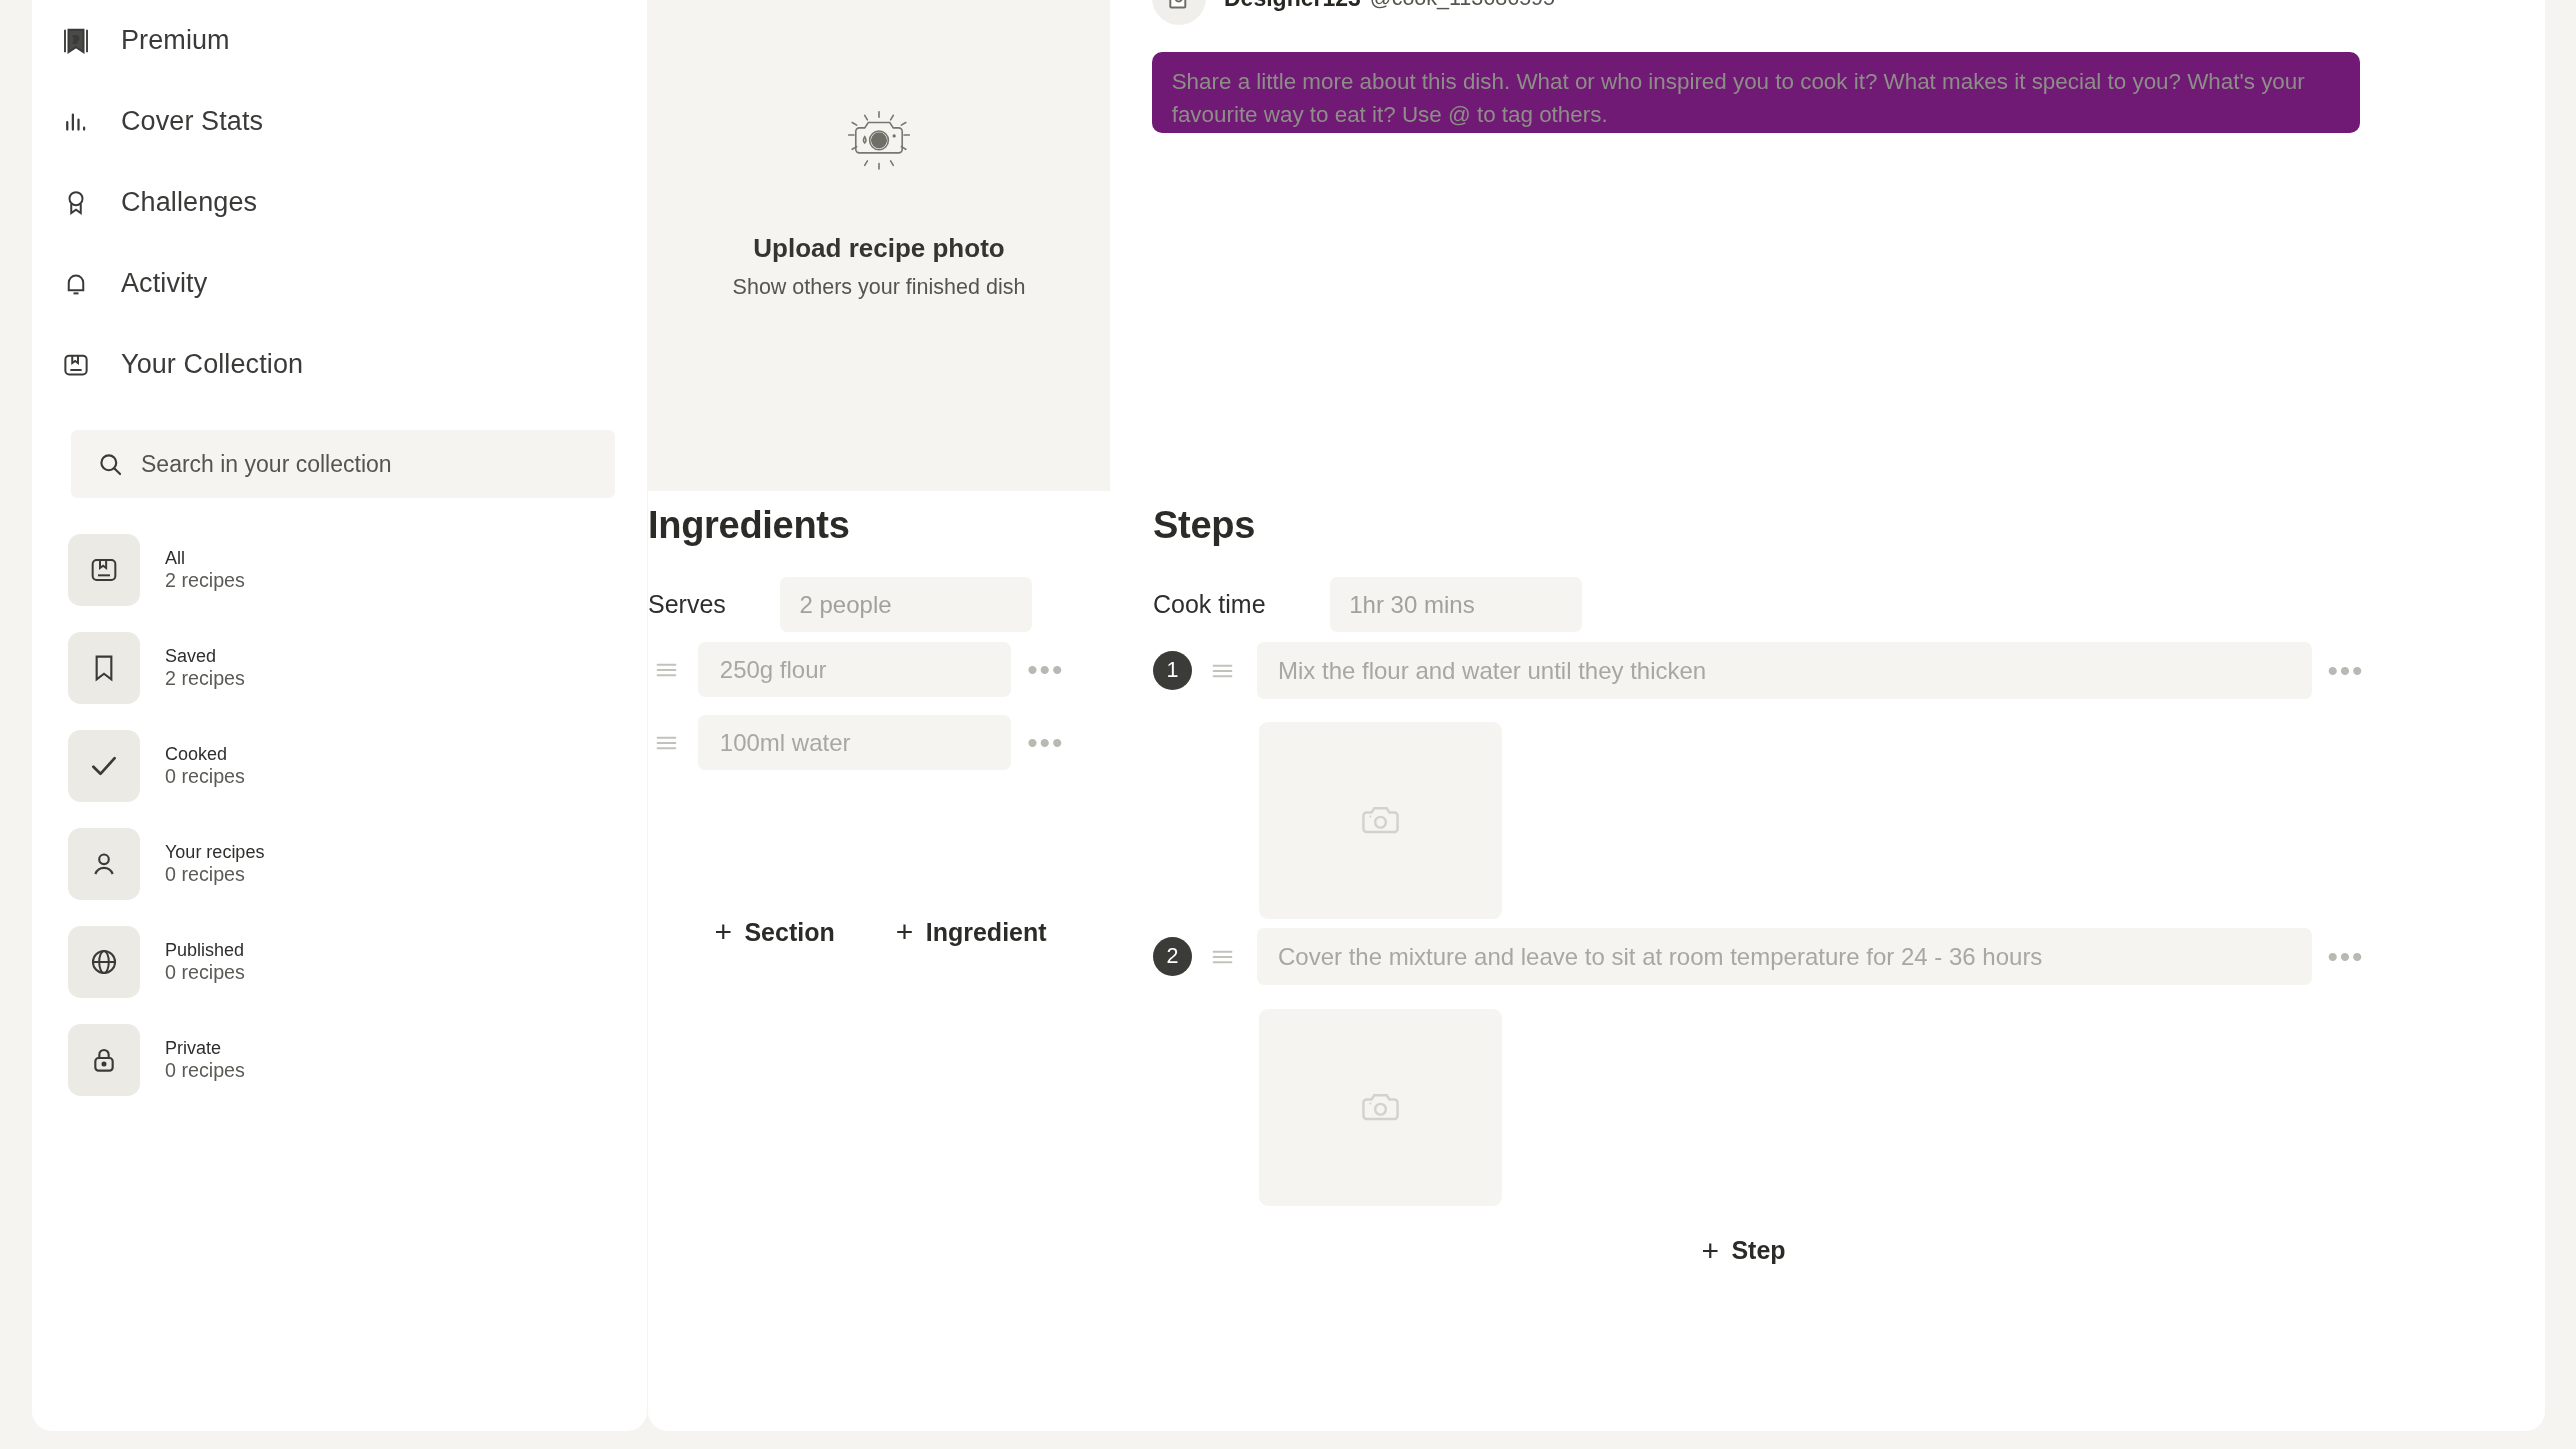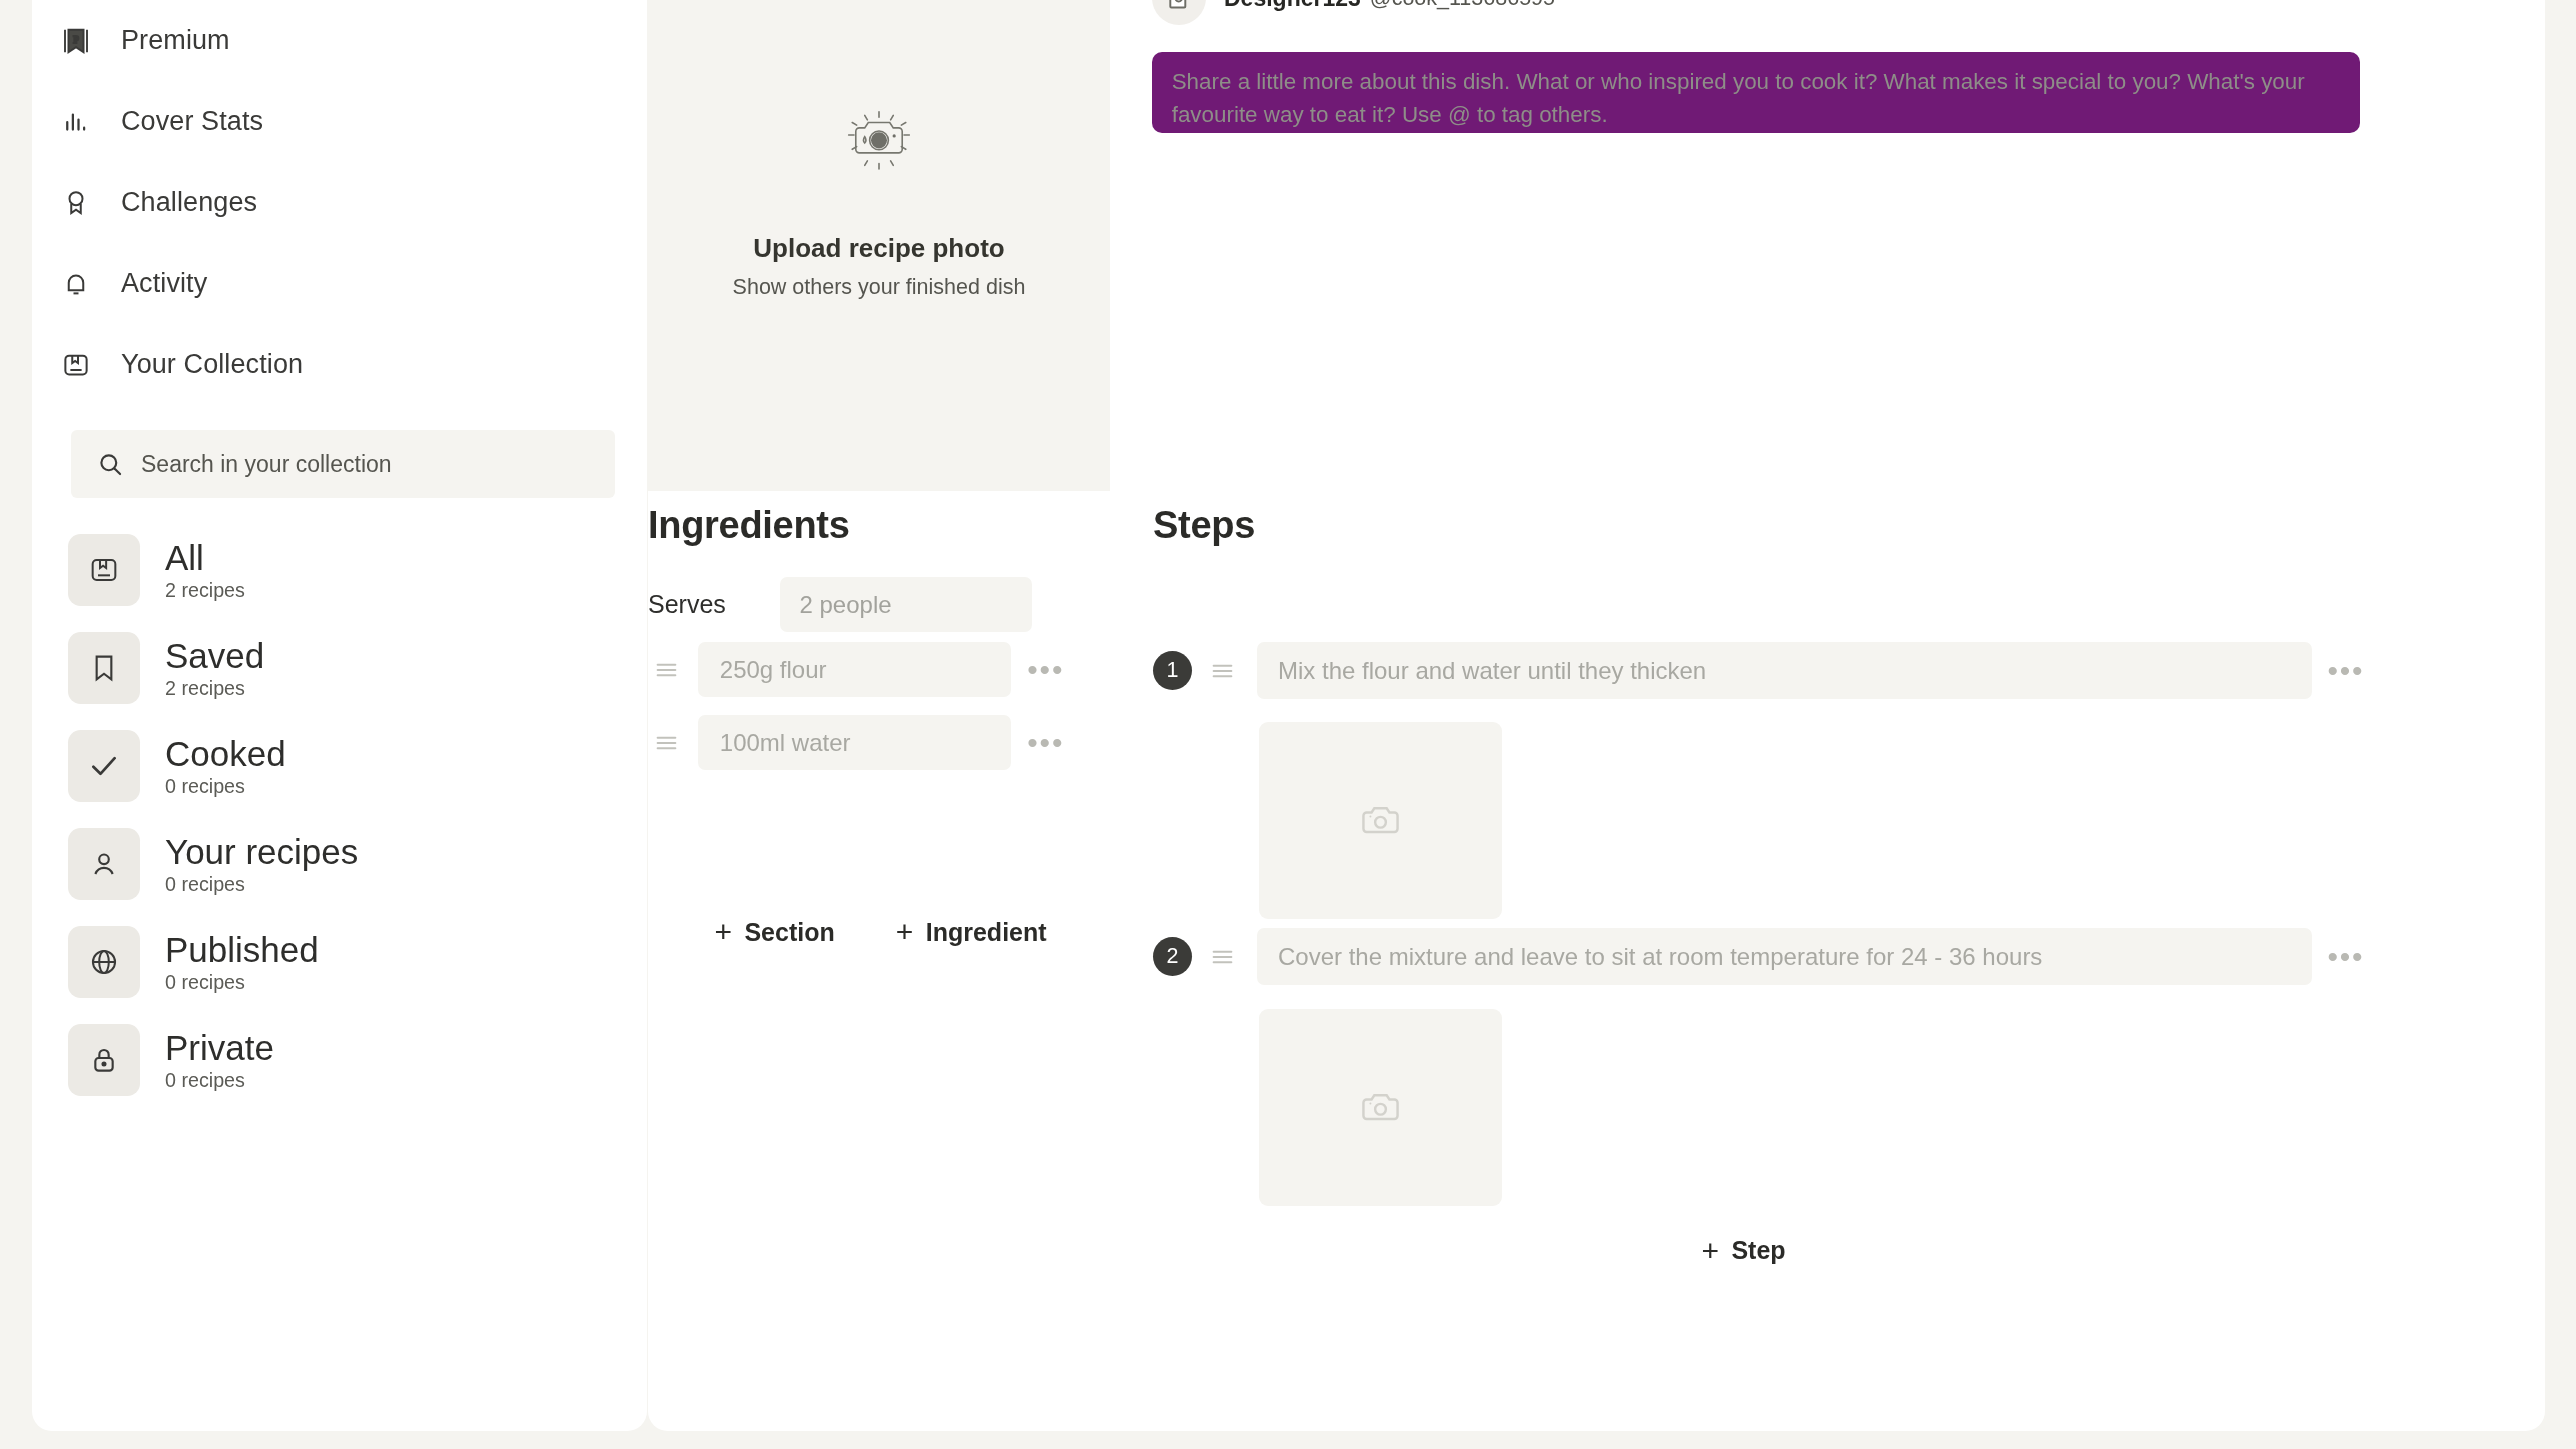--- a/index.html
+++ b/index.html
@@ -64,21 +64,21 @@
     height: 98px;
     cursor: pointer;
   }
   .coll-ico {
     width: 72px; height: 72px; flex: 0 0 72px;
     background: #eceae5;
     border-radius: 12.5px;
     display: flex; align-items: center; justify-content: center;
   }
   .coll-text { margin-left: 25px; }
-  .coll-name { font-size: 35px; color: #2e2e2c; line-height: 1.16; }
+  .coll-name { font-size: 18px; color: #2e2e2c; line-height: 1.16; }
   .coll-count { font-size: 19.7px; color: #5b5b56; margin-top: 23px; }
 
   
   .main {
     position: absolute; left: 648px; top: -54px;
     width: 1897px; height: 1485px;
     background: #ffffff;
     border-radius: 0 0 19.7px 19.7px;
     overflow: hidden;
   }
@@ -396,20 +396,26 @@
       <h2 class="h-ingredients">Ingredients</h2>
       <h2 class="h-steps">Steps</h2>
 
       <div class="meta-row serves">
         <span class="meta-label">Serves</span>
         <span class="meta-field">
           <span class="meta-ph">2 people</span>
         </span>
       </div>
 
+      <div class="meta-row cooktime">
+        <span class="meta-label">Cook time</span>
+        <span class="meta-field">
+          <span class="meta-ph">1hr 30 mins</span>
+        </span>
+      </div>
 
       <div class="ing-rows">
 
         <div class="ing-row">
           <span class="drag-ico">
             <svg width="23" height="18" viewBox="0 0 26 20" stroke="#c2c2bc" stroke-width="2.3" stroke-linecap="round">
               <path d="M3 4h20M3 10h20M3 16h20"></path>
             </svg>
           </span>
           <span class="ing-field">

